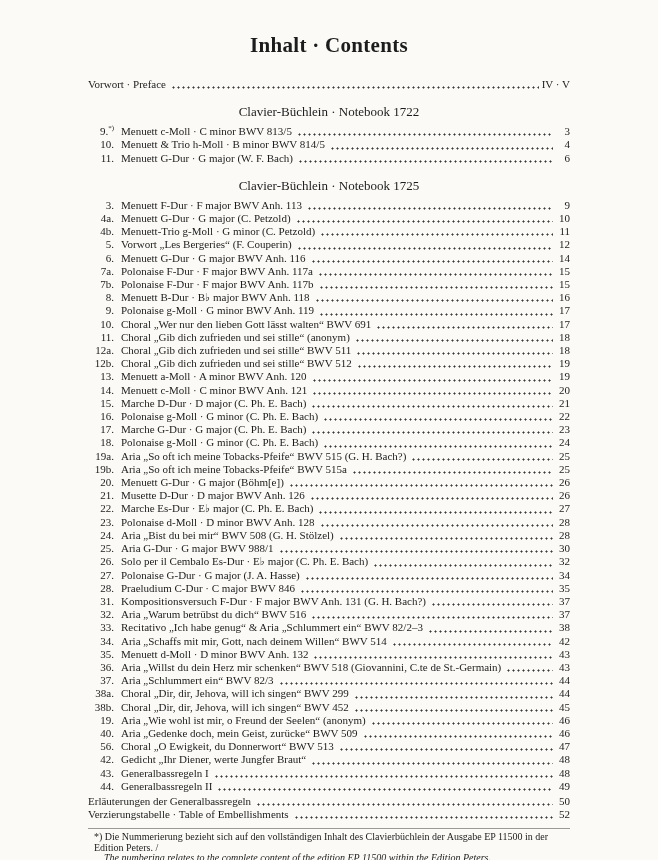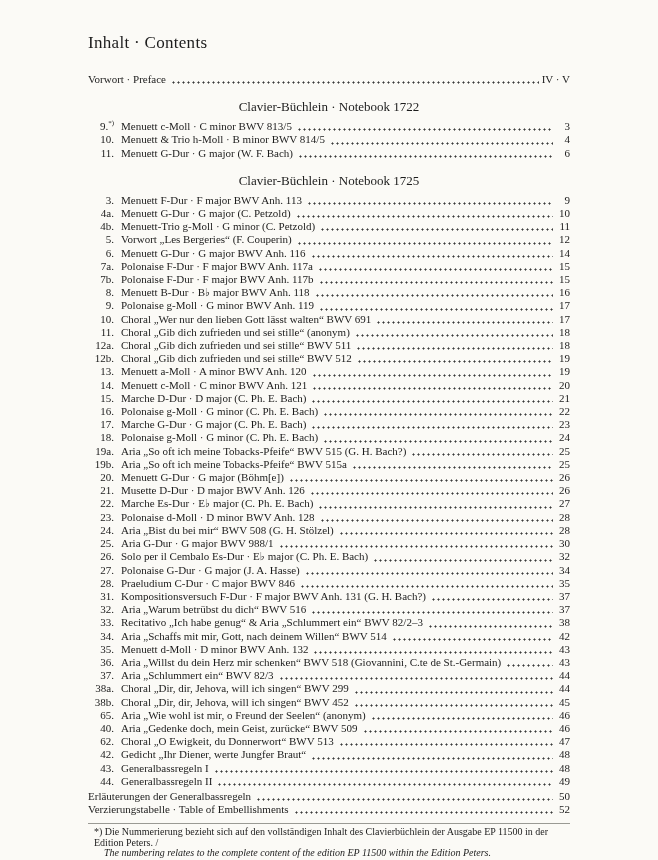--- a/index.html
+++ b/index.html
@@ -6,21 +6,21 @@
   body {
     width: 658px; height: 860px;
     background: #fbfaf6;
     color: #1c1c1c;
     font-family: "Liberation Serif", "DejaVu Serif", serif;
   }
   .page { position: relative; width: 658px; height: 860px; overflow: hidden; }
   .content { position: absolute; left: 88px; top: 0; width: 482px; }
 
   .title {
-    text-align: left; font-weight: normal; font-size: 17px;
+    text-align: center; font-weight: bold; font-size: 21px;
     margin-top: 33px; letter-spacing: 0.3px;
   }
 
   .row {
     display: flex; align-items: flex-start;
     font-size: 11px; line-height: 13.2px; white-space: nowrap;
   }
   .preface-row { margin-top: 20px; }
 
   .num  { flex: none; width: 26px; text-align: right; }
@@ -359,35 +359,35 @@
           <span class="pg">44</span>
         </div>
         <div class="row">
           <span class="num">38b.</span>
           <span class="gap"></span>
           <span class="etitle">Choral „Dir, dir, Jehova, will ich singen“ BWV 452</span>
           <span class="dots"></span>
           <span class="pg">45</span>
         </div>
         <div class="row">
-          <span class="num">65.</span>
+          <span class="num">19.</span>
           <span class="gap"></span>
           <span class="etitle">Aria „Wie wohl ist mir, o Freund der Seelen“ (anonym)</span>
           <span class="dots"></span>
           <span class="pg">46</span>
         </div>
         <div class="row">
           <span class="num">40.</span>
           <span class="gap"></span>
           <span class="etitle">Aria „Gedenke doch, mein Geist, zurücke“ BWV 509</span>
           <span class="dots"></span>
           <span class="pg">46</span>
         </div>
         <div class="row">
-          <span class="num">62.</span>
+          <span class="num">56.</span>
           <span class="gap"></span>
           <span class="etitle">Choral „O Ewigkeit, du Donnerwort“ BWV 513</span>
           <span class="dots"></span>
           <span class="pg">47</span>
         </div>
         <div class="row">
           <span class="num">42.</span>
           <span class="gap"></span>
           <span class="etitle">Gedicht „Ihr Diener, werte Jungfer Braut“</span>
           <span class="dots"></span>

